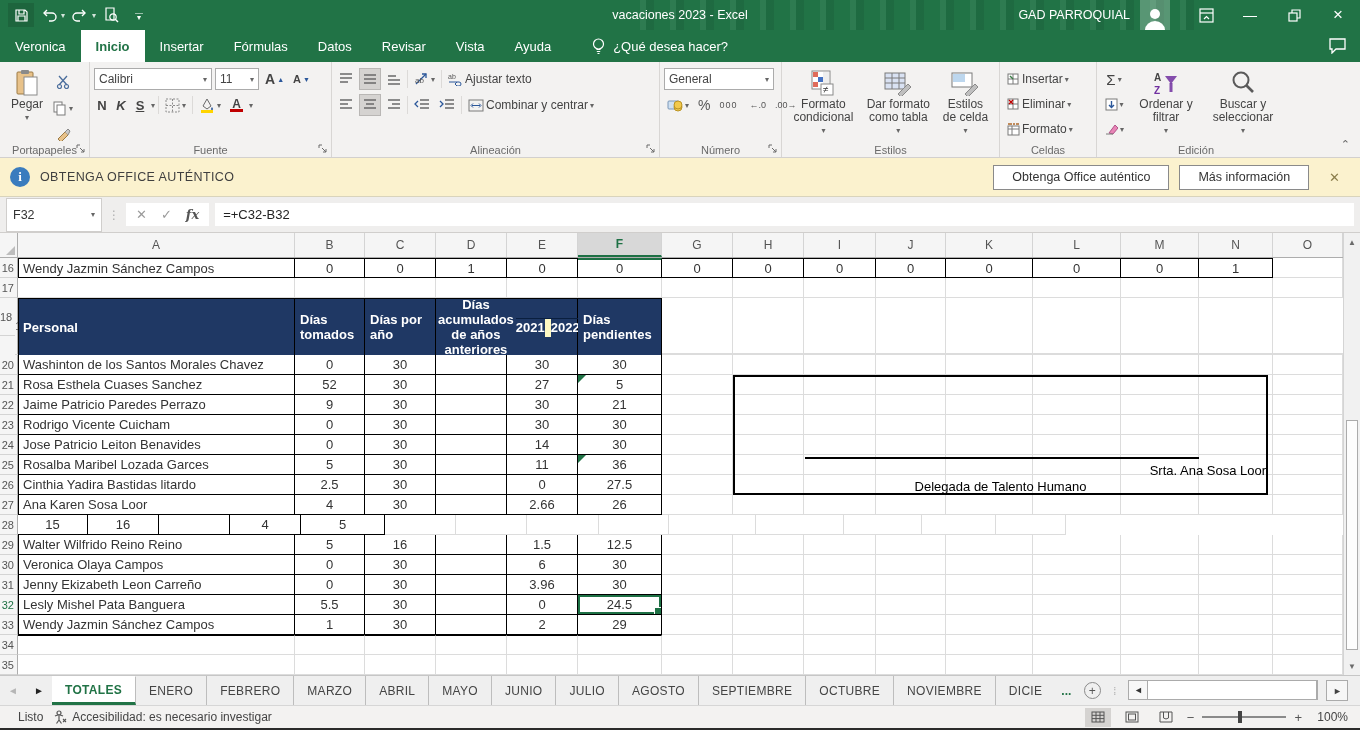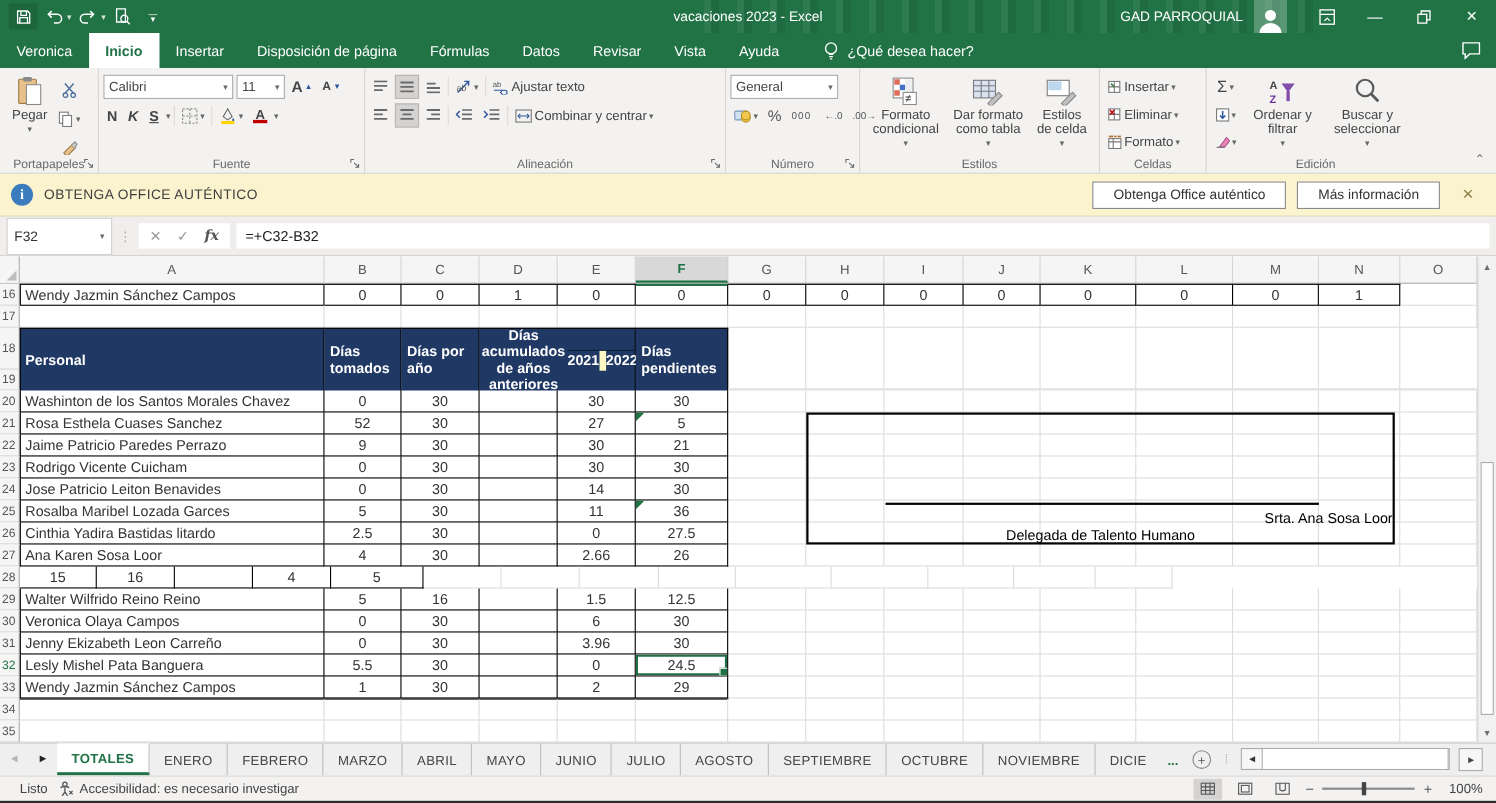--- a/index.html
+++ b/index.html
@@ -66,21 +66,21 @@
   .cG{width:71px}.cH{width:71px}.cI{width:72px}.cJ{width:70px}.cK{width:87px}.cL{width:88px}.cM{width:78px}.cN{width:74px}.cO{width:70px}
   .grow{display:flex;height:20px;font-size:13px}
   .cell{border-right:1px solid #DCDCDC;border-bottom:1px solid #DCDCDC;display:flex;align-items:center;justify-content:center;overflow:hidden;white-space:nowrap}
   .rnc{background:#F5F5F5;border-right:1px solid #ADADAD;border-bottom:1px solid #D4D4D4;font-size:11px;color:#555;justify-content:flex-end;padding-right:3px}
   .al{justify-content:flex-start;padding-left:4px}
   .bk{border:1px solid #000;border-left:none}
   .bkl{border-left:1px solid #000}
   .tb{border-right:1px solid #000;border-bottom:1px solid #000}
   
   .thdr{display:flex;height:57px}
-  .gut1819{width:18px;background:#F5F5F5;border-right:1px solid #ADADAD;display:flex;flex-direction:column;font-size:11px;color:#555}
+  .gut1819{width:18px;background:#F5F5F5;border-right:1px solid #ADADAD;display:flex;flex-direction:row;font-size:11px;color:#555}
   .gut1819 div{display:flex;align-items:center;justify-content:flex-end;padding-right:3px;border-bottom:1px solid #D4D4D4}
   .navy{background:#1F3864;color:#fff;font-weight:bold;font-size:13px;border-right:1px solid #000;display:flex;align-items:center;line-height:15px}
   .navy.first{border-left:1px solid #000;border-top:1px solid #000;justify-content:flex-start;padding-left:4px}
   .navy.pad{padding-left:5px;border-top:1px solid #000}
   .acum{flex-direction:row;padding:0;border-top:1px solid #000}
   .acum .atitle{flex:1;display:flex;align-items:center;justify-content:center;text-align:center;border-bottom:1px solid #fff0;padding:0 2px}
   .acum .years{display:flex;height:19px;width:100%;border-top:1px solid #0a1f3f}
   .acum .years div{flex:1;display:flex;align-items:center;justify-content:center;border-right:6px solid #fef9c3}
   .acum .years div:last-child{border-right:none}
   
@@ -182,21 +182,20 @@
         </svg>
     </span>
     <span class="winbtn" style="font-size:17px">×</span>
   </div>
 </div>
 
 <div class="tabbar">
   <span class="rtab">Veronica</span>
   <span class="rtab active">Inicio</span>
   <span class="rtab">Insertar</span>
-  <span class="rtab">Disposición de página</span>
   <span class="rtab">Fórmulas</span>
   <span class="rtab">Datos</span>
   <span class="rtab">Revisar</span>
   <span class="rtab">Vista</span>
   <span class="rtab">Ayuda</span>
   <span class="searchbox">
     <svg width="13" height="17" viewBox="0 0 13 17">
         <circle cx="6.5" cy="6" r="5" fill="none" stroke="#fff" stroke-width="1.2"></circle>
         <path d="M4.5 11.5 h4 M4.8 13.5 h3.4 M5.5 15.5 h2" stroke="#fff" stroke-width="1.2"></path>
       </svg>
@@ -385,21 +384,21 @@
     <span class="glabel">Alineación</span>
     <span class="launcher">
       <svg width="10" height="10" viewBox="0 0 10 10">
           <path d="M1 4 V1 h3 M4 4 l4 4 M8 5 v3 h-3" fill="none" stroke="#6a6a6a"></path>
         </svg>
     </span>
   </div>
 
   <div class="group" style="width:122px">
     <div class="rowstack" style="width:100%">
-      <span class="selectbox" style="width:98px">
+      <span class="selectbox" style="width:110px">
           <span>General</span>
           <span class="dd">▾</span>
         </span>
       <div class="minirow">
         <span class="sbtn">
           <svg width="16" height="14" viewBox="0 0 16 14">
               <rect x="1" y="3" width="11" height="8" rx="1" fill="#cfe0f1" stroke="#7a97b8"></rect>
               <circle cx="11" cy="9" r="4" fill="#F2C94C" stroke="#b99223"></circle>
               <circle cx="11" cy="7" r="4" fill="#F2C94C" stroke="#b99223"></circle>
             </svg>

